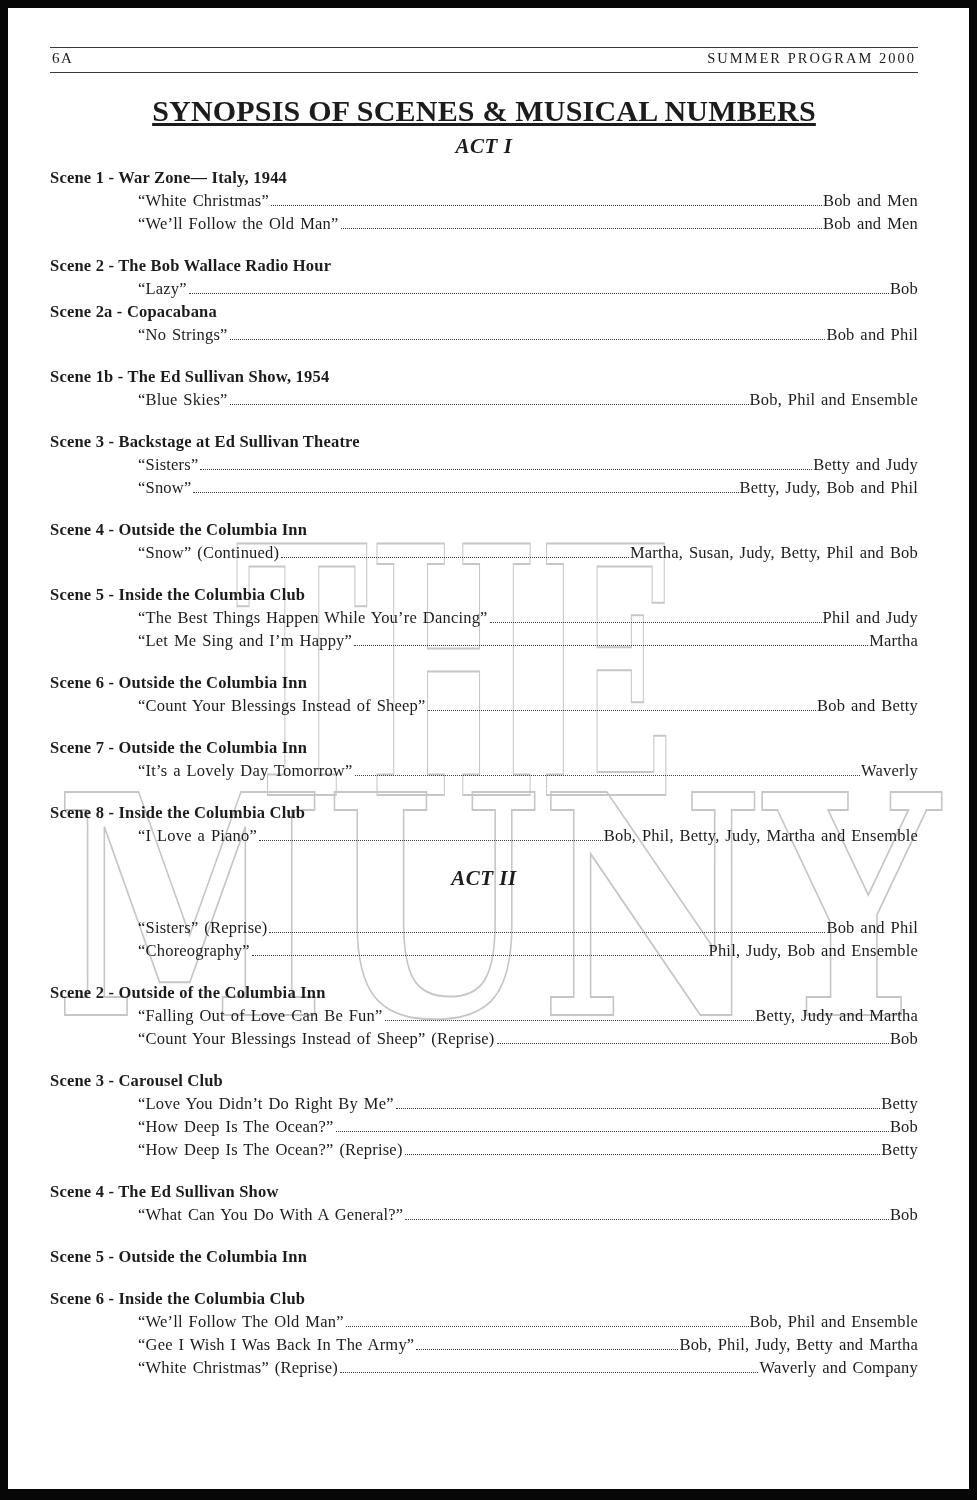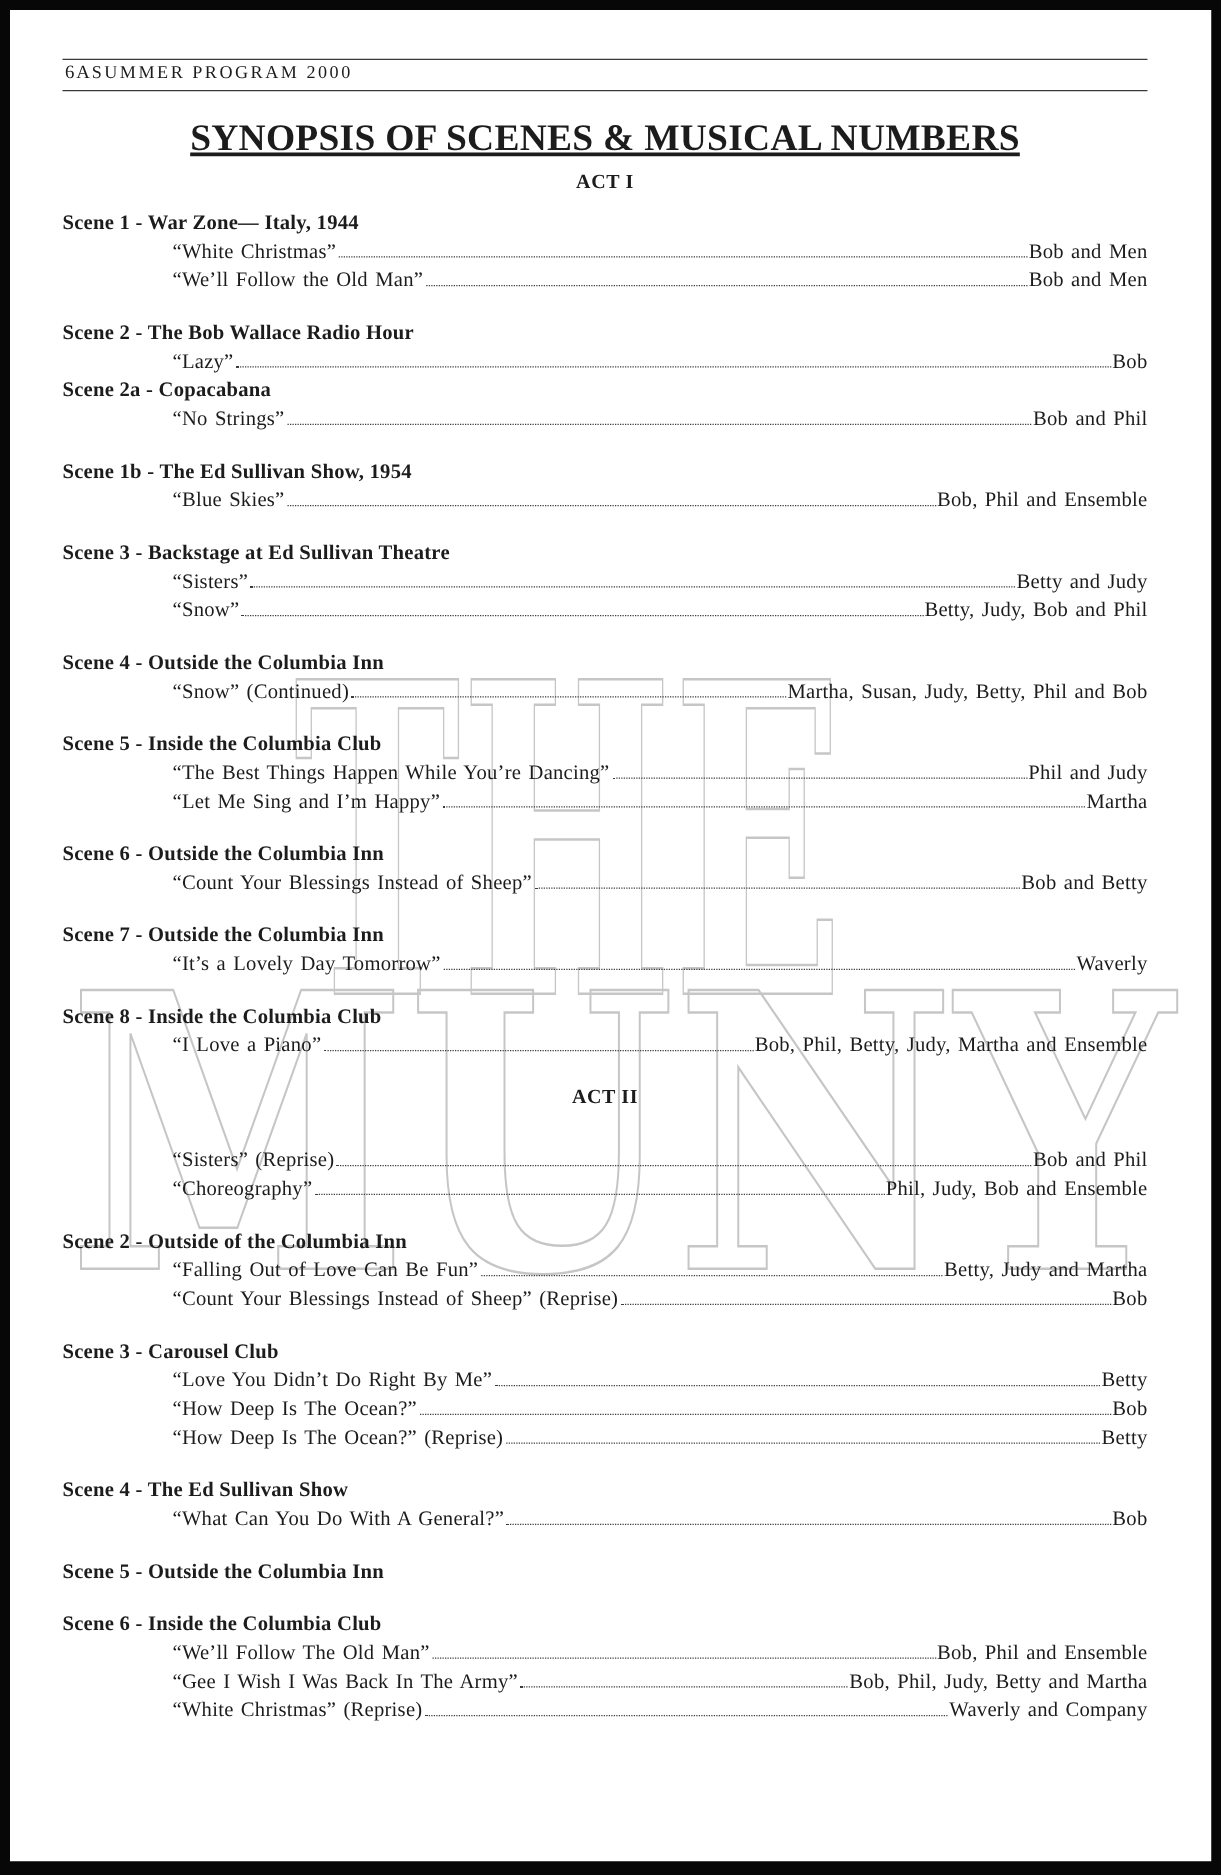--- a/index.html
+++ b/index.html
@@ -23,36 +23,36 @@
     position: absolute; left: 0; top: 0; z-index: 1;
   }
   .content {
     position: absolute; top: 8px; left: 8px; right: 8px; bottom: 11px;
     padding: 39px 51px 0 42px;
     box-sizing: border-box;
     z-index: 2;
   }
   .header-rule { border-top: 1px solid #3a3a3a; height: 0; }
   .header-row {
-    display: flex; align-items: baseline;
+    display: flex; justify-content: space-between; align-items: baseline;
     height: 24px; padding: 2px 2px 0 2px; box-sizing: border-box;
   }
   .page-number { font-size: 15px; letter-spacing: 1.5px; }
   .program-name { font-size: 14.5px; letter-spacing: 2px; }
   .doc-title {
     text-align: center; font-weight: bold;
     font-size: 30px; line-height: 35px;
     margin: 20px 0 0 0; letter-spacing: 0.2px;
     white-space: nowrap;
     text-decoration: underline;
   }
   .act-label {
     text-align: center; font-weight: bold;
-    font-size: 16px; line-height: 24px;
-    margin: 16px 0 26px 0; letter-spacing: 0.5px;
+    font-size: 21px; line-height: 24px;
+    margin: 16px 0 26px 0; letter-spacing: 0.5px; font-style: italic;
   }
   .act:first-child .act-label { margin: 6px 0 8px 0; }
   .scene { margin-bottom: 19px; }
   .scene.tight { margin-bottom: 0; }
   .scene-heading {
     font-weight: bold; font-size: 16.5px; line-height: 23px;
     letter-spacing: 0.2px;
   }
   .song-row {
     display: flex; align-items: baseline;

